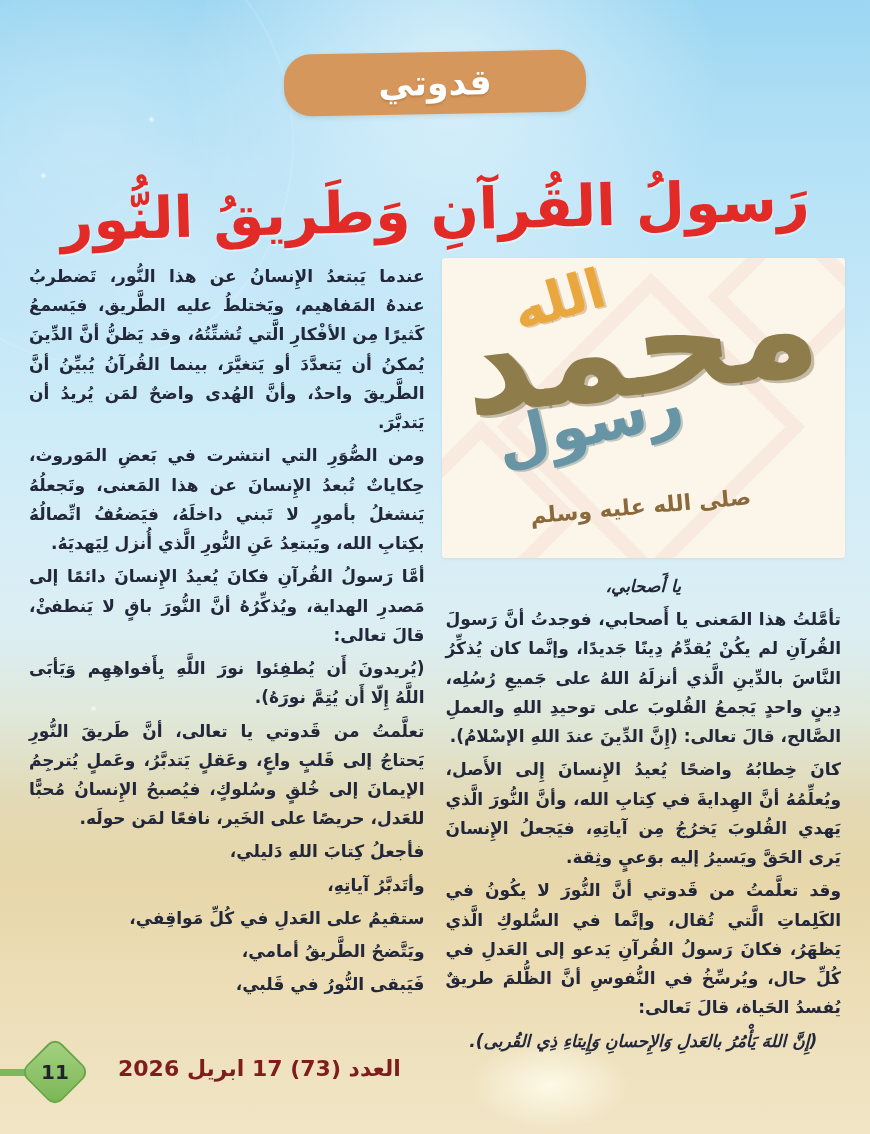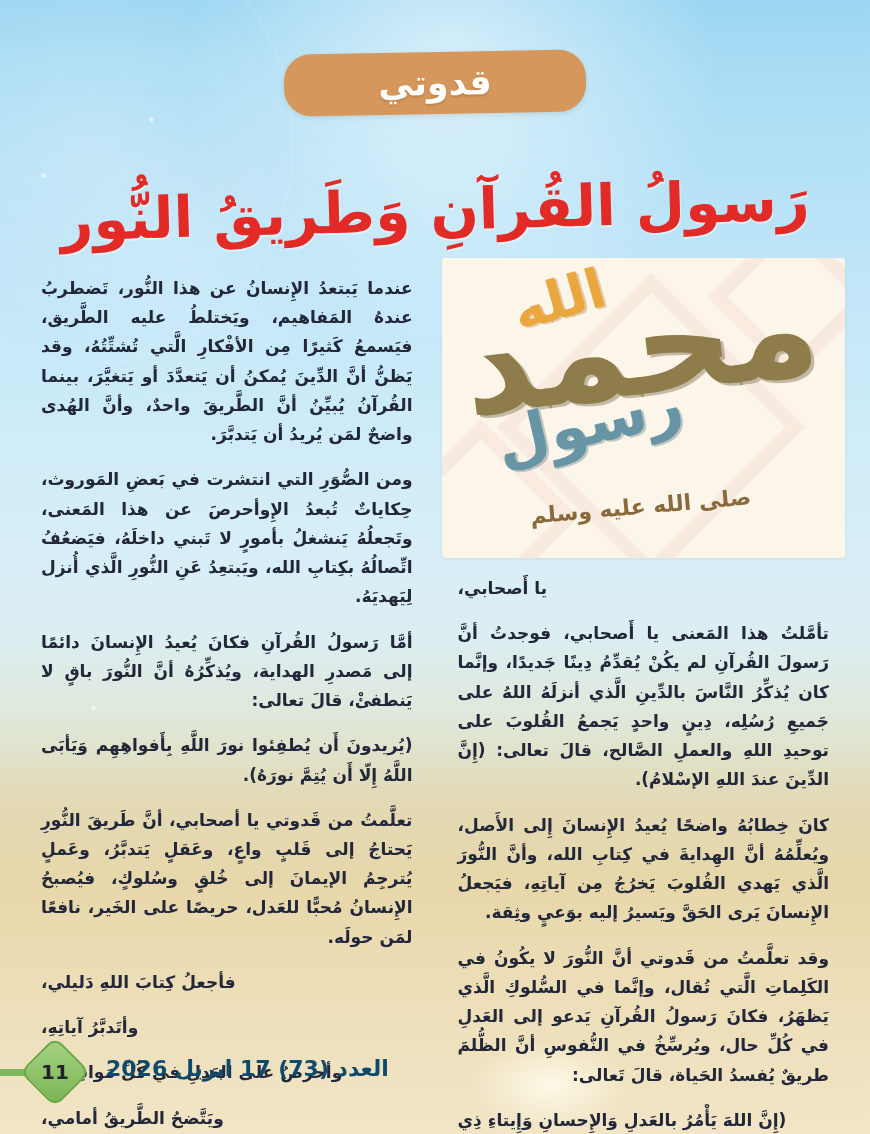--- a/index.html
+++ b/index.html
@@ -38,24 +38,24 @@
     transform:rotate(-1.6deg);
     text-shadow:1px 2px 0 rgba(255,255,255,.4);
     direction:rtl;
   }
 
   .content{
     position:absolute;top:258px;right:25px;left:25px;bottom:84px;
     display:flex;gap:13px;direction:rtl;
   }
   .col{flex:1;color:#23273a;}
-  .col p{margin:16px;font-size:17px;font-weight:bold;line-height:1.72;
+  .col p{margin:4px;font-size:17px;font-weight:bold;line-height:1.72;
     text-align:justify;direction:rtl;}
-  .col p.short{text-align:left;}
-  .col p.centered{text-align:left;}
+  .col p.short{text-align:center;font-style:italic;}
+  .col p.centered{text-align:right;}
 
   .callig{
     width:100%;height:300px;background:#fcf5e9;border-radius:3px;
     position:relative;overflow:hidden;margin-bottom:14px;direction:ltr;
     box-shadow:0 1px 3px rgba(100,80,40,.10);
   }
   .pat{position:absolute;border:14px solid rgba(231,178,166,.16);transform:rotate(45deg);}
   .pat.p1{width:190px;height:190px;left:100px;top:60px;}
   .pat.p2{width:110px;height:110px;left:-30px;top:190px;}
   .pat.p3{width:90px;height:90px;left:290px;top:-20px;}
@@ -72,22 +72,22 @@
 
   .footer-line{position:absolute;left:0;top:1069px;width:40px;height:7px;
     background:#7cb95c;border-radius:0 4px 4px 0;}
   .page-diamond{
     position:absolute;left:30px;top:1047px;width:46px;height:46px;
     background:linear-gradient(135deg,#a6d282,#79b554);
     border:2px solid #66a846;border-radius:10px;transform:rotate(45deg);
     display:flex;align-items:center;justify-content:center;
   }
   .page-diamond .num{transform:rotate(-45deg);font-size:20px;font-weight:bold;color:#20232a;}
-  .footer-text{position:absolute;left:106px;top:1056px;direction:rtl;
-    font-size:22px;font-weight:bold;color:#0c4a6e;white-space:nowrap;}
+  .footer-text{position:absolute;left:118px;top:1056px;direction:rtl;
+    font-size:22px;font-weight:bold;color:#7f1d1d;white-space:nowrap;}
 </style>
 </head>
 <body>
 
 <div class="glow rays"></div>
 <div class="glow c1"></div>
 <div class="glow c2"></div>
 <div class="glow c3"></div>
 <div class="spark" style="left:148px;top:116px"></div>
 <div class="spark" style="left:40px;top:172px"></div>
@@ -116,27 +116,27 @@
     <p class="short">يا أَصحابي،</p>
     <p>تأمَّلتُ هذا المَعنى يا أَصحابي، فوجدتُ أنَّ رَسولَ القُرآنِ لم يكُنْ يُقدِّمُ دِينًا جَديدًا، وإنَّما كان يُذكِّرُ النَّاسَ بالدِّينِ الَّذي أنزلَهُ اللهُ على جَميعِ رُسُلِه، دِينٍ واحدٍ يَجمعُ القُلوبَ على توحيدِ اللهِ والعملِ الصَّالح، قالَ تعالى: (إِنَّ الدِّينَ عندَ اللهِ الإسْلامُ).</p>
     <p>كانَ خِطابُهُ واضحًا يُعيدُ الإِنسانَ إِلى الأَصل، ويُعلِّمُهُ أنَّ الهِدايةَ في كِتابِ الله، وأنَّ النُّورَ الَّذي يَهدي القُلوبَ يَخرُجُ مِن آياتِهِ، فيَجعلُ الإِنسانَ يَرى الحَقَّ ويَسيرُ إليه بوَعيٍ وثِقة.</p>
     <p>وقد تعلَّمتُ من قَدوتي أنَّ النُّورَ لا يكُونُ في الكَلِماتِ الَّتي تُقال، وإنَّما في السُّلوكِ الَّذي يَظهَرُ، فكانَ رَسولُ القُرآنِ يَدعو إلى العَدلِ في كُلِّ حال، ويُرسِّخُ في النُّفوسِ أنَّ الظُّلمَ طريقٌ يُفسدُ الحَياة، قالَ تَعالى:</p>
     <p class="short">(إِنَّ اللهَ يَأْمُرُ بالعَدلِ وَالإِحسانِ وَإِيتاءِ ذِي القُربى).</p>
 
   </div>
 
   <div class="col">
     <p>عندما يَبتعدُ الإِنسانُ عن هذا النُّور، تَضطربُ عندهُ المَفاهيم، ويَختلطُ عليه الطَّريق، فيَسمعُ كَثيرًا مِن الأفْكارِ الَّتي تُشتِّتُهُ، وقد يَظنُّ أنَّ الدِّينَ يُمكنُ أن يَتعدَّدَ أو يَتغيَّرَ، بينما القُرآنُ يُبيِّنُ أنَّ الطَّريقَ واحدٌ، وأنَّ الهُدى واضحٌ لمَن يُريدُ أن يَتدبَّرَ.</p>
-    <p>ومن الصُّوَرِ التي انتشرت في بَعضِ المَوروث، حِكاياتٌ تُبعدُ الإِوأحرصَ عن هذا المَعنى، وتَجعلُهُ يَنشغلُ بأمورٍ لا تَبني داخلَهُ، فيَضعُفُ اتِّصالُهُ بكِتابِ الله، ويَبتعِدُ عَنِ النُّورِ الَّذي أُنزل لِيَهديَهُ.</p>
+    <p>ومن الصُّوَرِ التي انتشرت في بَعضِ المَوروث، حِكاياتٌ تُبعدُ الإِنسانَ عن هذا المَعنى، وتَجعلُهُ يَنشغلُ بأمورٍ لا تَبني داخلَهُ، فيَضعُفُ اتِّصالُهُ بكِتابِ الله، ويَبتعِدُ عَنِ النُّورِ الَّذي أُنزل لِيَهديَهُ.</p>
     <p>أمَّا رَسولُ القُرآنِ فكانَ يُعيدُ الإِنسانَ دائمًا إلى مَصدرِ الهداية، ويُذكِّرُهُ أنَّ النُّورَ باقٍ لا يَنطفئْ، قالَ تعالى:</p>
     <p>(يُريدونَ أَن يُطفِئوا نورَ اللَّهِ بِأَفواهِهِم وَيَأبَى اللَّهُ إِلّا أَن يُتِمَّ نورَهُ).</p>
-    <p>تعلَّمتُ من قَدوتي يا أصحابي، أنَّ طَريقَ النُّورِ يَحتاجُ إلى قَلبٍ واعٍ، وعَقلٍ يَتدبَّرُ، وعَملٍ يُترجِمُ الإيمانَ إلى خُلقٍ وسُلوكٍ، فيُصبحُ الإِنسانُ مُحبًّا للعَدل، حريصًا على الخَير، نافعًا لمَن حولَه.</p>
+    <p>تعلَّمتُ من قَدوتي يا تعالى، أنَّ طَريقَ النُّورِ يَحتاجُ إلى قَلبٍ واعٍ، وعَقلٍ يَتدبَّرُ، وعَملٍ يُترجِمُ الإيمانَ إلى خُلقٍ وسُلوكٍ، فيُصبحُ الإِنسانُ مُحبًّا للعَدل، حريصًا على الخَير، نافعًا لمَن حولَه.</p>
     <p class="centered">فأجعلُ كِتابَ اللهِ دَليلي،</p>
     <p class="centered">وأتَدبَّرُ آياتِهِ،</p>
-    <p class="centered">وأحرصُ على العَدلِ في كُلِّ مَواقِفي،</p>
+    <p class="centered">ستقيمُ على العَدلِ في كُلِّ مَواقِفي،</p>
     <p class="centered">ويَتَّضحُ الطَّريقُ أمامي،</p>
     <p class="centered">فَيَبقى النُّورُ في قَلبي،</p>
   </div>
 
 </div>
 
 <div class="footer-line"></div>
 <div class="page-diamond">
   <span class="num">11</span>
 </div>

